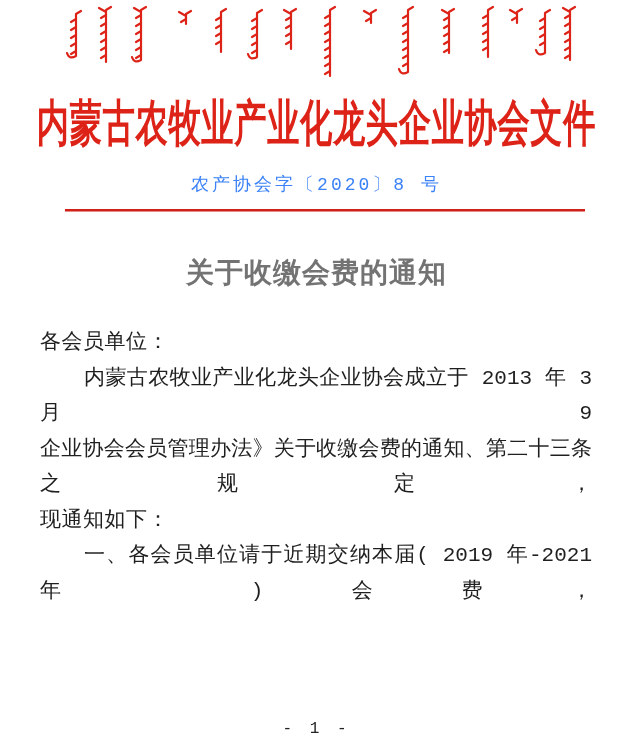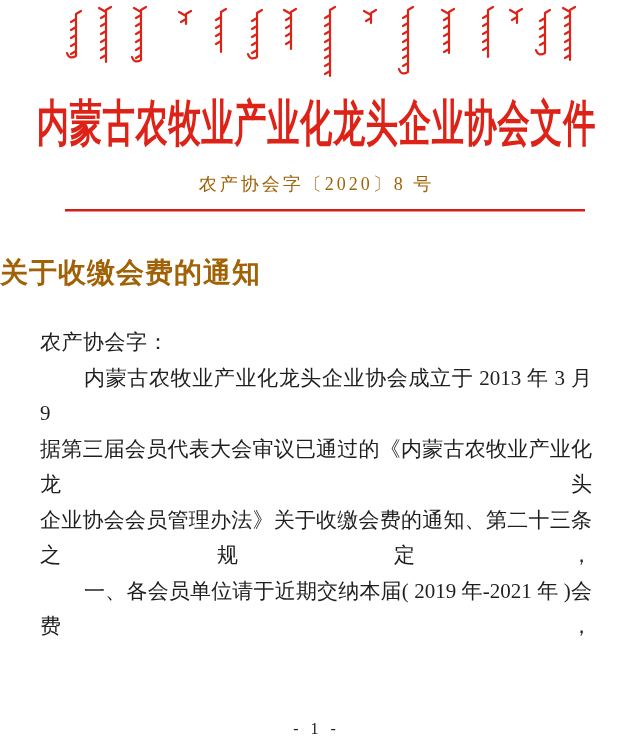--- a/index.html
+++ b/index.html
@@ -4,21 +4,21 @@
 <style>
   * { margin: 0; padding: 0; box-sizing: border-box; }
   html, body { background: #e8e8e8; }
   .page {
     position: relative;
     width: 633px;
     height: 747px;
     margin: 0 auto;
     background: #ffffff;
     overflow: hidden;
-    font-family: Liberation Serif, serif;
+    font-family: Liberation Mono, monospace;
     color: #1f1f1f;
   }
   .mongolian {
     position: absolute;
     top: 2px; left: 0;
     width: 633px; height: 84px;
   }
   .org-title-wrap {
     position: absolute;
     top: 90px; left: 0;
@@ -35,37 +35,38 @@
     transform-origin: center top;
     letter-spacing: 1px;
   }
   .doc-number {
     position: absolute;
     top: 172px; left: 0;
     width: 633px;
     text-align: center;
     font-size: 18px;
     letter-spacing: 3px;
-    color: #a16207;
+    color: #3b82f6;
   }
   .red-rule {
     position: absolute;
     top: 209px; left: 65px;
     width: 520px; height: 3px;
     background: #cf211a;
     border-bottom: 1px solid #e98b84;
   }
   .notice-title {
     position: absolute;
     top: 254px; left: 0;
     width: 633px;
+    text-align: center;
     font-size: 28px;
     font-weight: bold;
     letter-spacing: 1px;
-    color: #a16207;
+    color: #737373;
   }
   .body-block {
     position: absolute;
     top: 325px; left: 40px;
     width: 552px;
     font-size: 21px;
     line-height: 35.5px;
     letter-spacing: 0.5px;
   }
   .line { white-space: nowrap; }
@@ -99,22 +100,22 @@
     <div class="org-title">内蒙古农牧业产业化龙头企业协会文件</div>
   </div>
 
   <div class="doc-number">农产协会字〔2020〕8 号</div>
 
   <div class="red-rule"></div>
 
   <div class="notice-title">关于收缴会费的通知</div>
 
   <div class="body-block">
-    <div class="line">农产协会字：</div>
+    <div class="line">各会员单位：</div>
     <div class="line j ind">内蒙古农牧业产业化龙头企业协会成立于 2013 年 3 月 9</div>
-    <div class="line j">据第三届会员代表大会审议已通过的《内蒙古农牧业产业化龙头</div>
     <div class="line j">企业协会会员管理办法》关于收缴会费的通知、第二十三条之规定，</div>
+    <div class="line">现通知如下：</div>
     <div class="line j ind">一、各会员单位请于近期交纳本届( 2019 年-2021 年 )会费，</div>
 
   </div>
 
   <div class="page-number">- 1 -</div>
 </div>
 
 </body></html>

